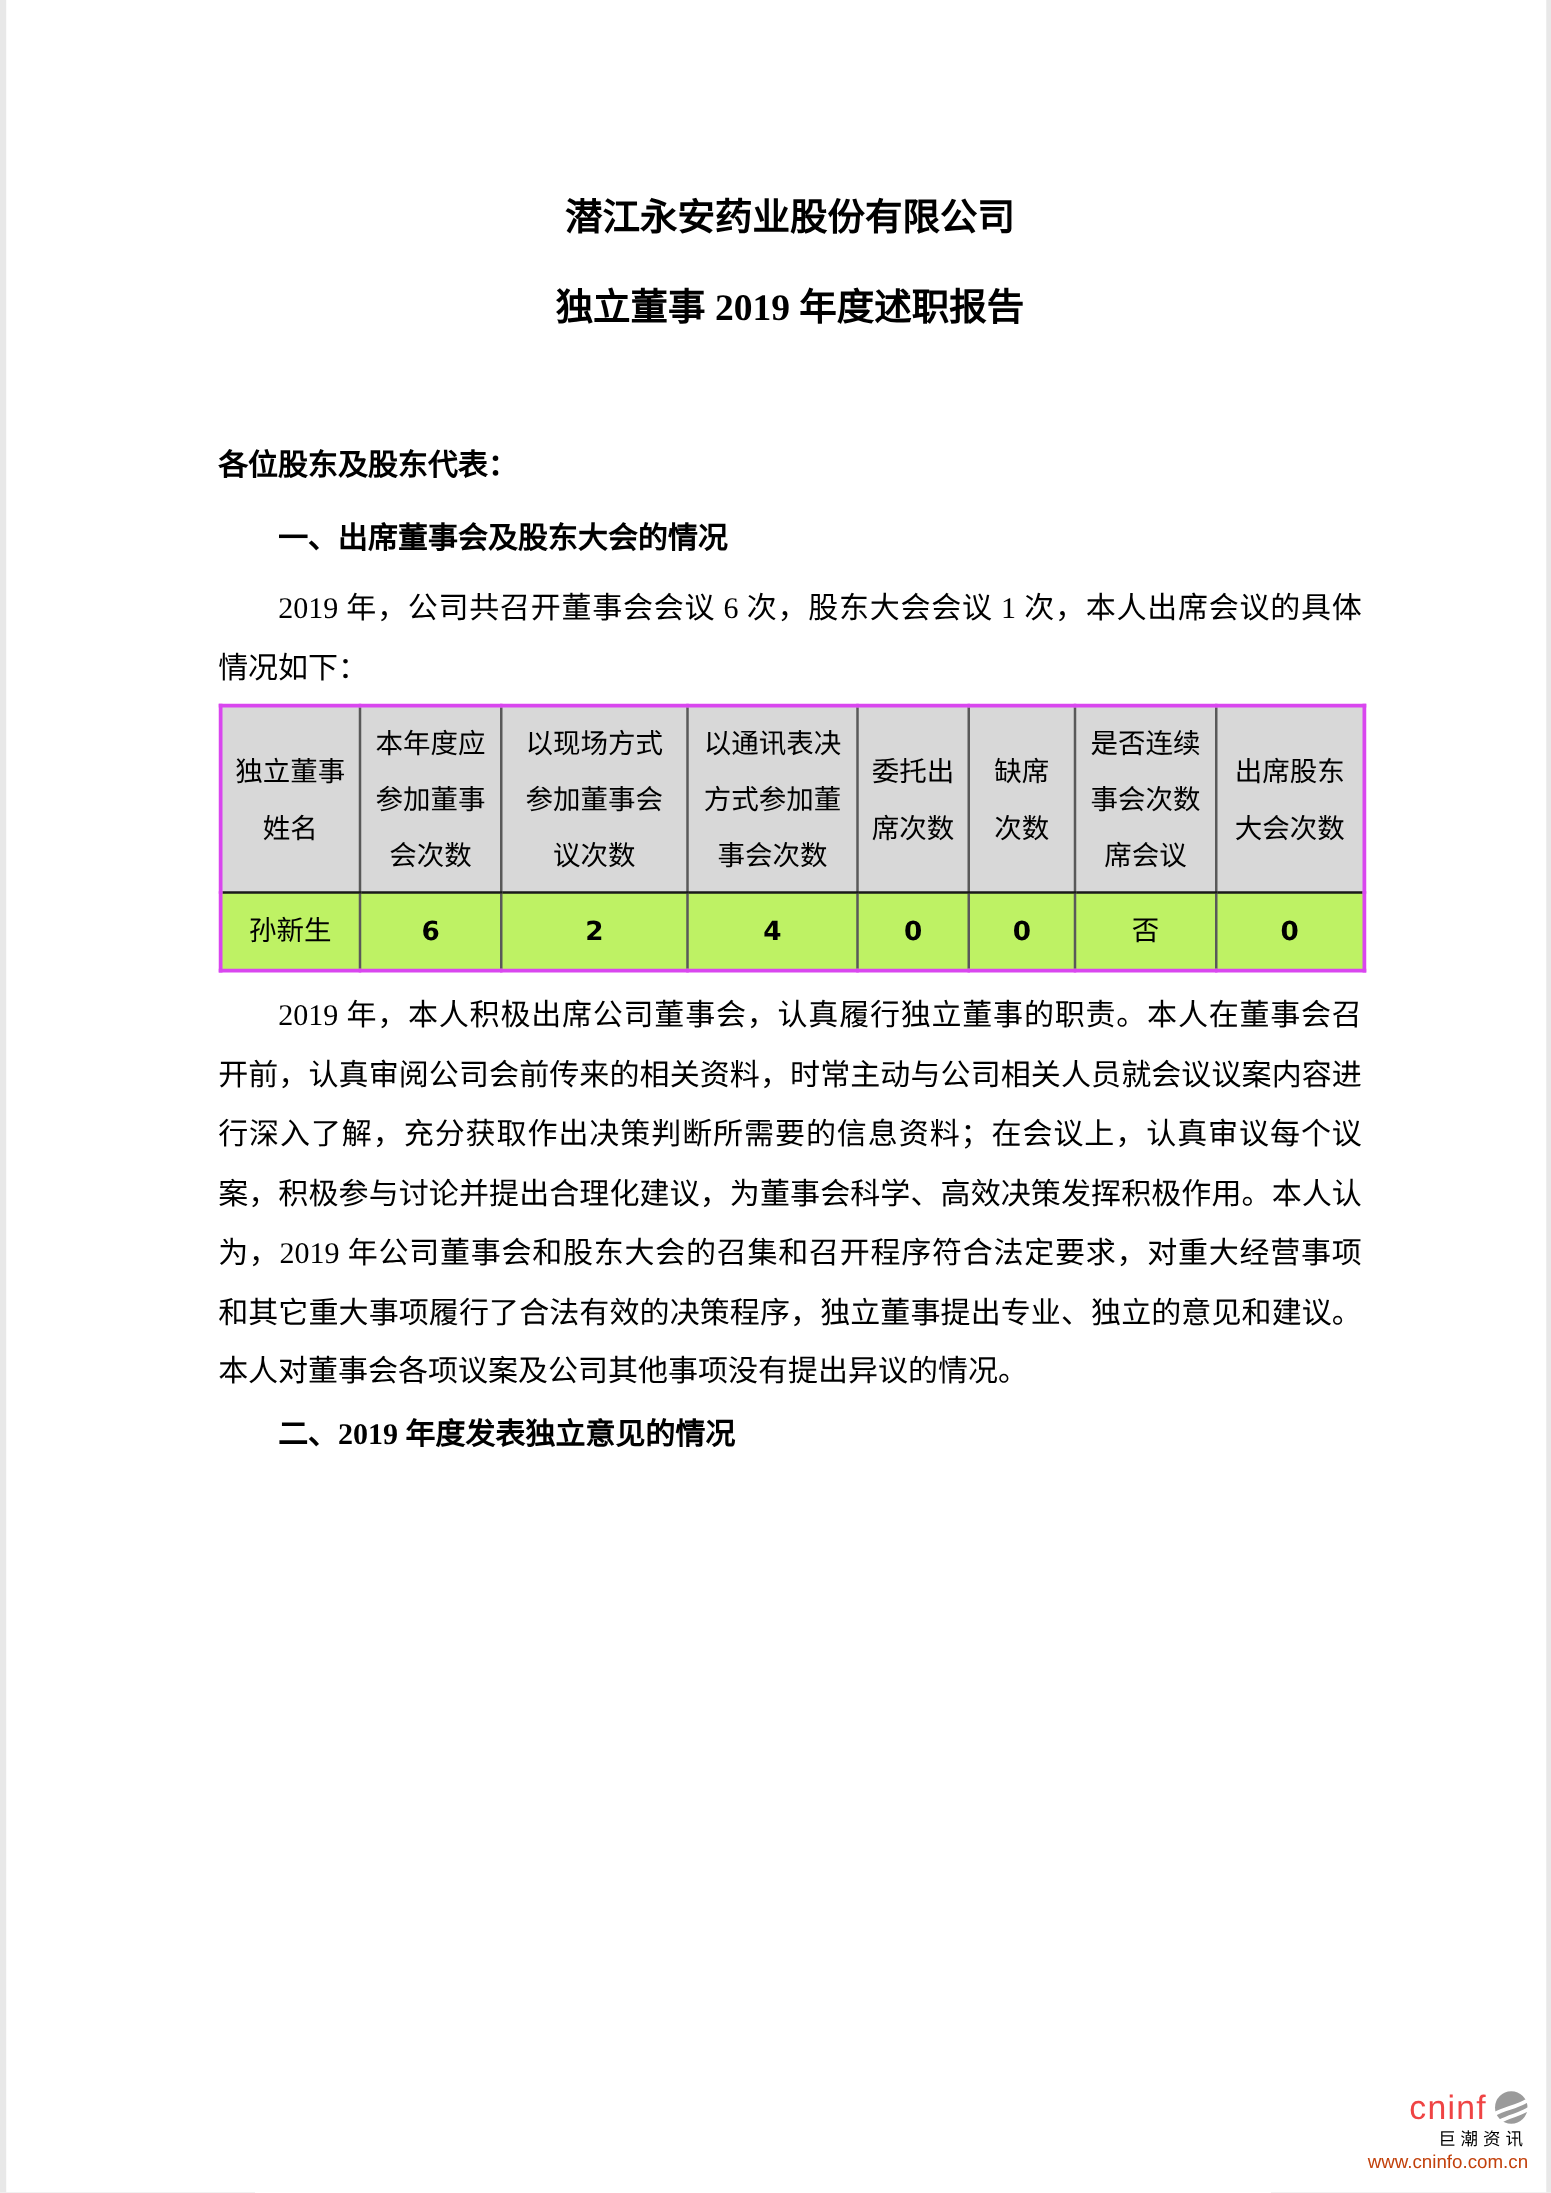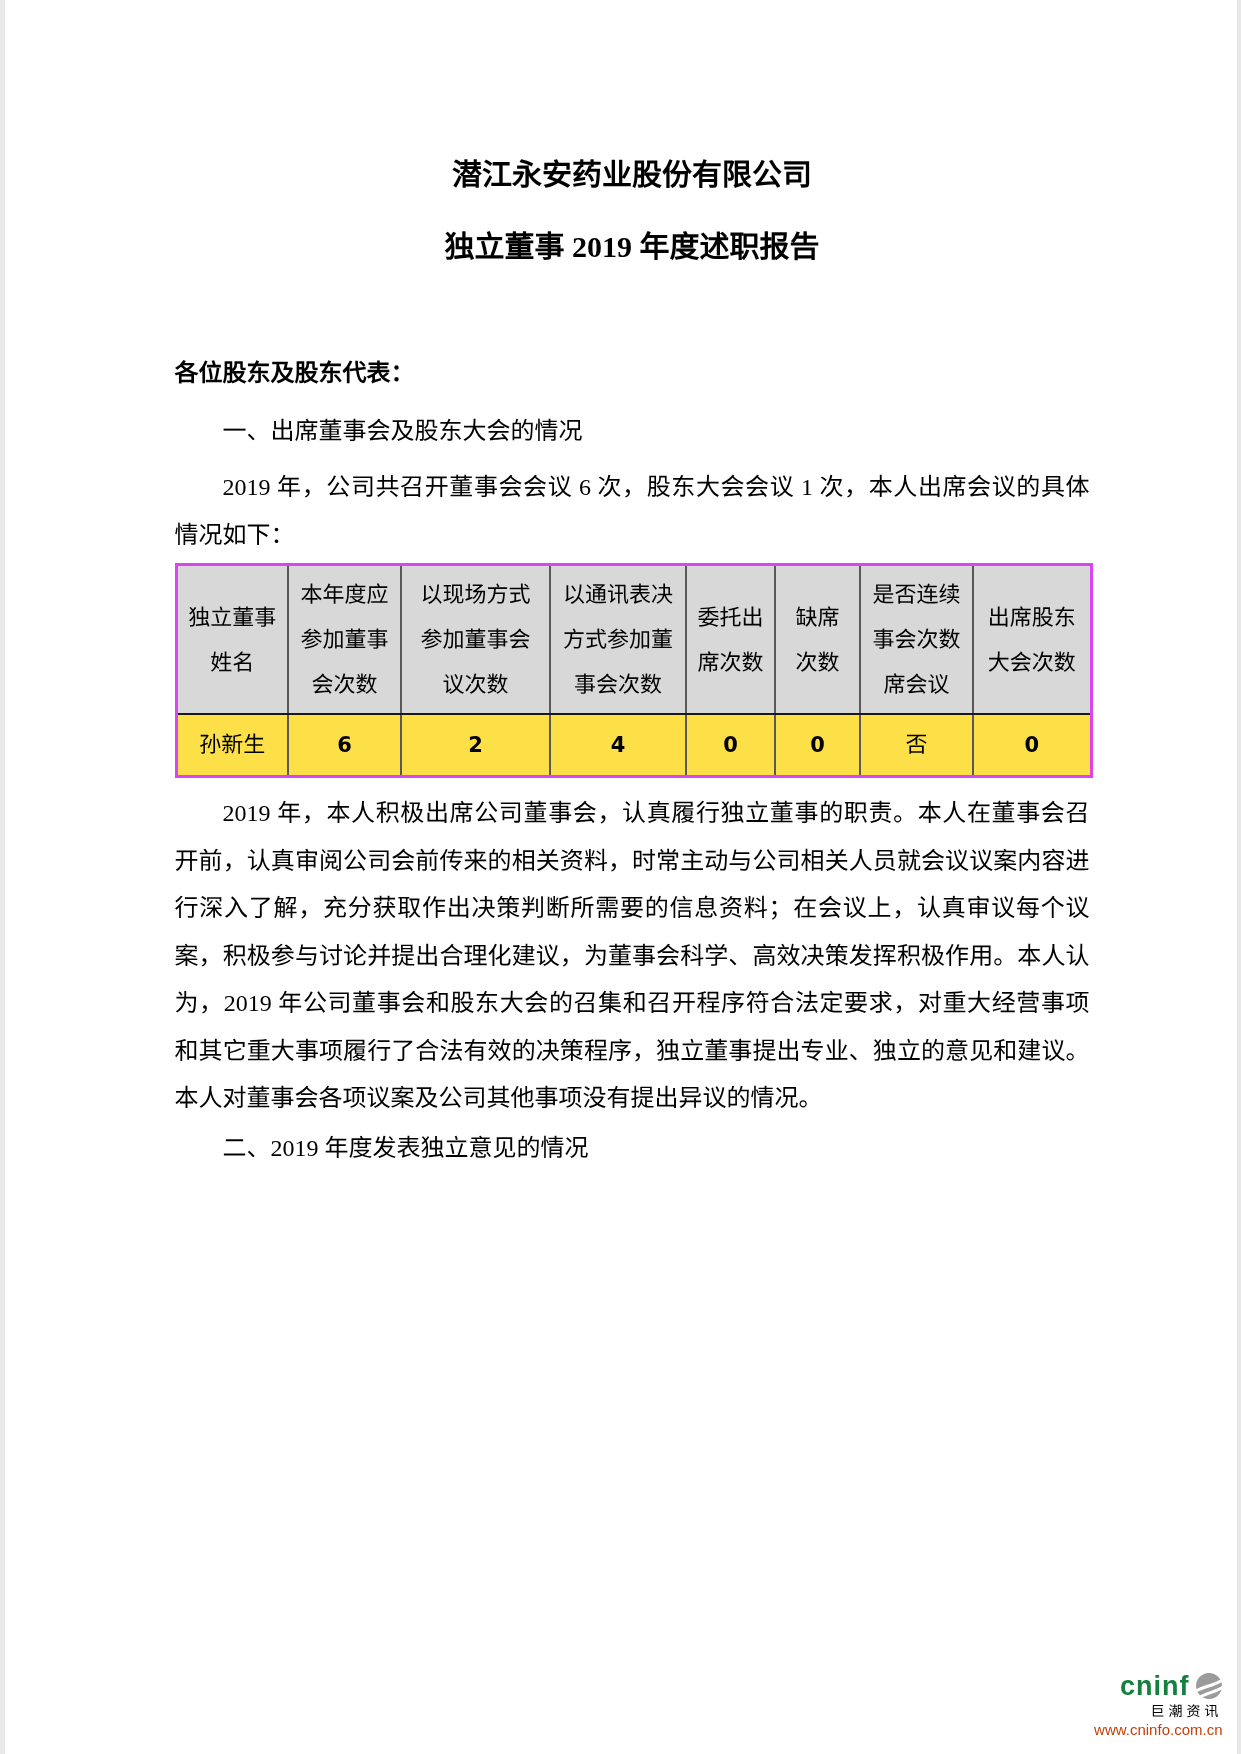--- a/index.html
+++ b/index.html
@@ -42,21 +42,21 @@
   .para {
     font-size: 24px;
     line-height: 47.5px;
     text-align: justify;
     text-indent: 2em;
     margin: 0;
   }
   .p1 { margin-top: 26px; }
   .heading {
     font-size: 24px;
-    font-weight: normal;
+    font-weight: bold;
     line-height: 30px;
     text-indent: 2em;
     margin: 0;
   }
   .h1 { margin-top: 28px; }
   .p2 { margin-top: 18px; }
   .p3 { margin-top: 12px; }
   .h2 { margin-top: 10px; }
 
   table.att {
@@ -74,21 +74,21 @@
     font-weight: normal;
   }
   table.att thead th {
     background: #d8d8d8;
     font-size: 22px;
     line-height: 45px;
     white-space: pre-line;
     border-bottom: 2px solid #1a1a1a;
   }
   table.att tbody td {
-    background: #fde047;
+    background: #bef264;
     font-size: 22px;
     height: 48px;
     line-height: 40px;
   }
   table.att tbody td.num {
     font-family: "DejaVu Sans", "Liberation Sans", sans-serif;
     font-weight: bold;
     font-size: 21px;
   }
   .c0 { width: 112px; }
@@ -110,23 +110,23 @@
     line-height: 1.15;
   }
   .wm-logo-row {
     display: flex;
     align-items: center;
     justify-content: flex-end;
     gap: 5px;
   }
   .wm-cninf {
     font-size: 27px;
-    font-weight: bold;
+    font-weight: normal;
     letter-spacing: 1px;
-    color: #15803d;
+    color: #ef4444;
   }
   .wm-ball { width: 28px; height: 28px; display: block; }
   .wm-cn {
     font-size: 14px;
     letter-spacing: 4px;
     margin-top: 1px;
     color: #000000;
   }
   .wm-url {
     font-size: 15px;

